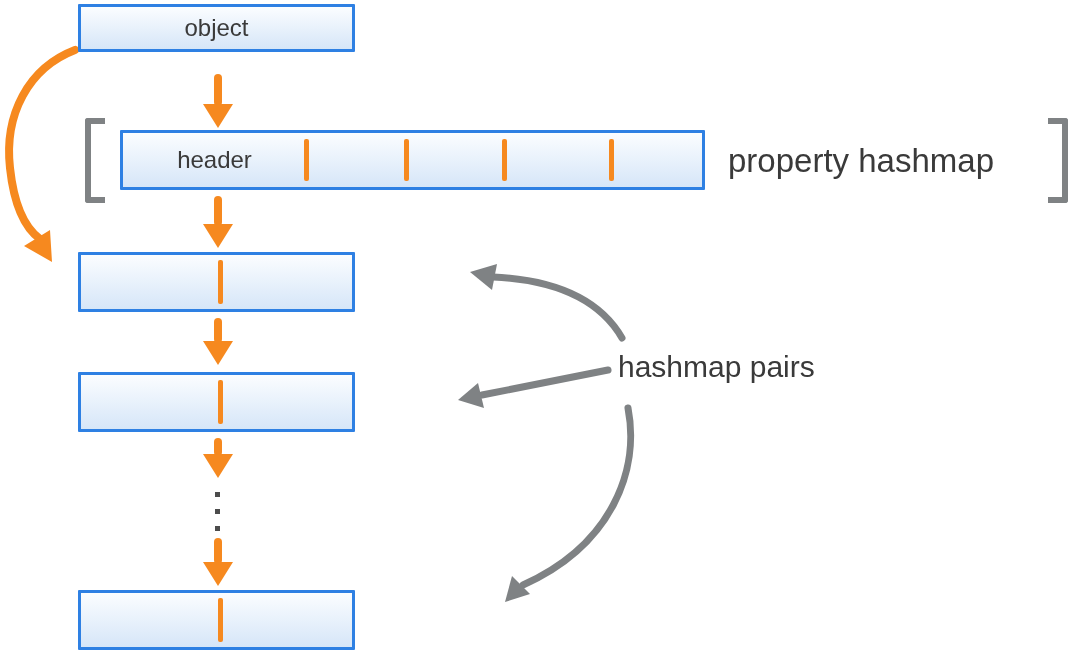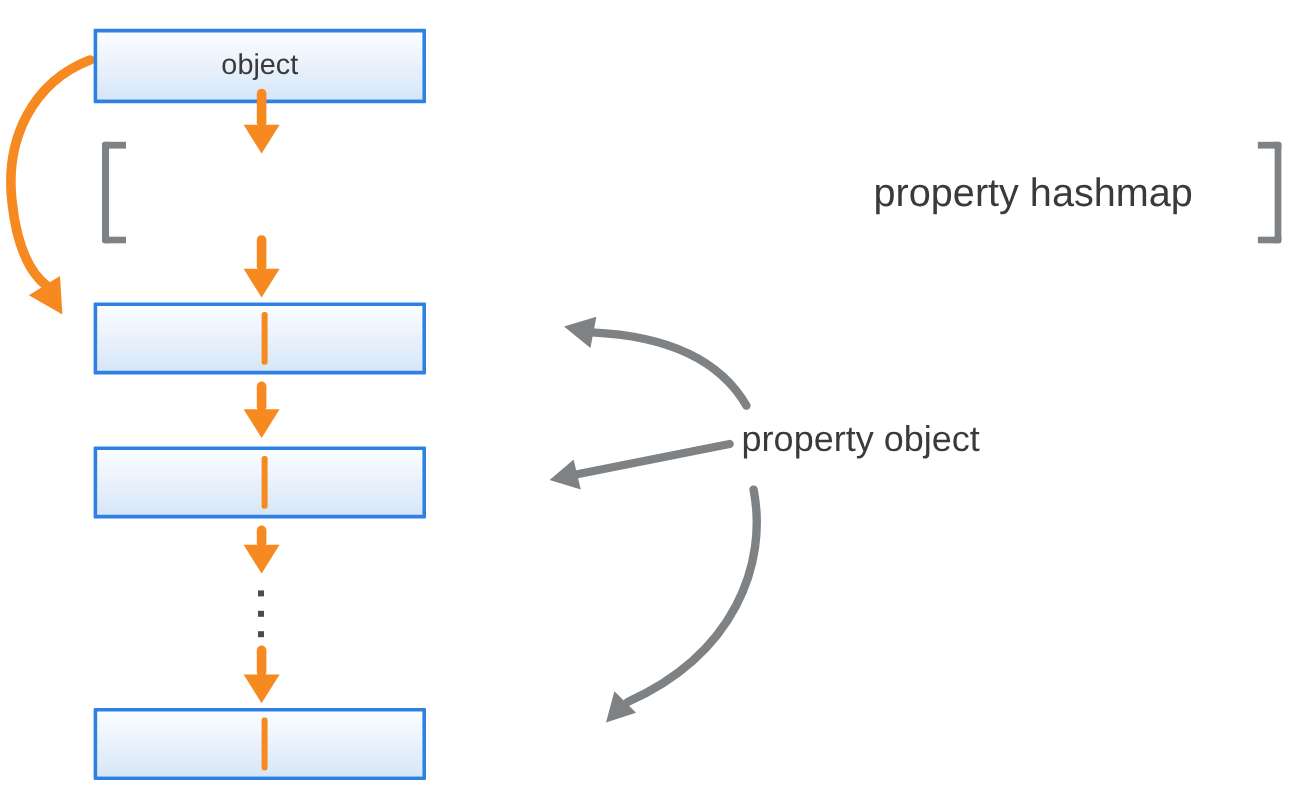--- a/index.html
+++ b/index.html
@@ -22,21 +22,21 @@
     position:absolute;z-index:2;
     border:3px solid var(--box-border);
     background:linear-gradient(to bottom,var(--box-fill-top) 0%,var(--box-fill-bottom) 100%);
     border-radius:1px;
   }
   .box .node-label{
     position:absolute;left:0;top:0;right:0;bottom:0;
     display:flex;align-items:center;justify-content:center;
     font-size:24px;color:var(--text-dark);
   }
-  .object-box{left:78px;top:24px;width:277px;height:62px;}
+  .object-box{left:78px;top:4px;width:277px;height:48px;}
   .hashmap-box{left:120px;top:130px;width:585px;height:60px;}
   .hashmap-box .node-label{left:0;right:auto;width:183px;}
   .pair-box{left:78px;width:277px;height:60px;}
   .pair-box-1{top:252px;}
   .pair-box-2{top:372px;}
   .pair-box-3{top:590px;}
   .cell-divider{
     position:absolute;top:6px;bottom:6px;width:5px;
     background:var(--orange);border-radius:2px;
   }
@@ -92,20 +92,27 @@
     <span class="node-label">object</span>
   </div>
 
   <div class="varrow varrow-1">
     <span class="shaft" style="height:32px"></span>
     <span class="head" style="top:30px"></span>
   </div>
 
   <div class="bracket bracket-left"></div>
 
+  <div class="box hashmap-box">
+    <span class="node-label">header</span>
+    <i class="cell-divider" style="left:181px"></i>
+    <i class="cell-divider" style="left:281px"></i>
+    <i class="cell-divider" style="left:379px"></i>
+    <i class="cell-divider" style="left:486px"></i>
+  </div>
 
   <div class="bracket bracket-right"></div>
 
   <div class="caption hashmap-caption">property hashmap</div>
 
   <div class="varrow varrow-2">
     <span class="shaft" style="height:30px"></span>
     <span class="head" style="top:28px"></span>
   </div>
 
@@ -135,15 +142,15 @@
 
   <div class="varrow varrow-5">
     <span class="shaft" style="height:26px"></span>
     <span class="head" style="top:24px"></span>
   </div>
 
   <div class="box pair-box pair-box-3">
     <i class="cell-divider"></i>
   </div>
 
-  <div class="caption pairs-caption">property object</div>
+  <div class="caption pairs-caption">hashmap pairs</div>
 
 </div>
 
 </body></html>

